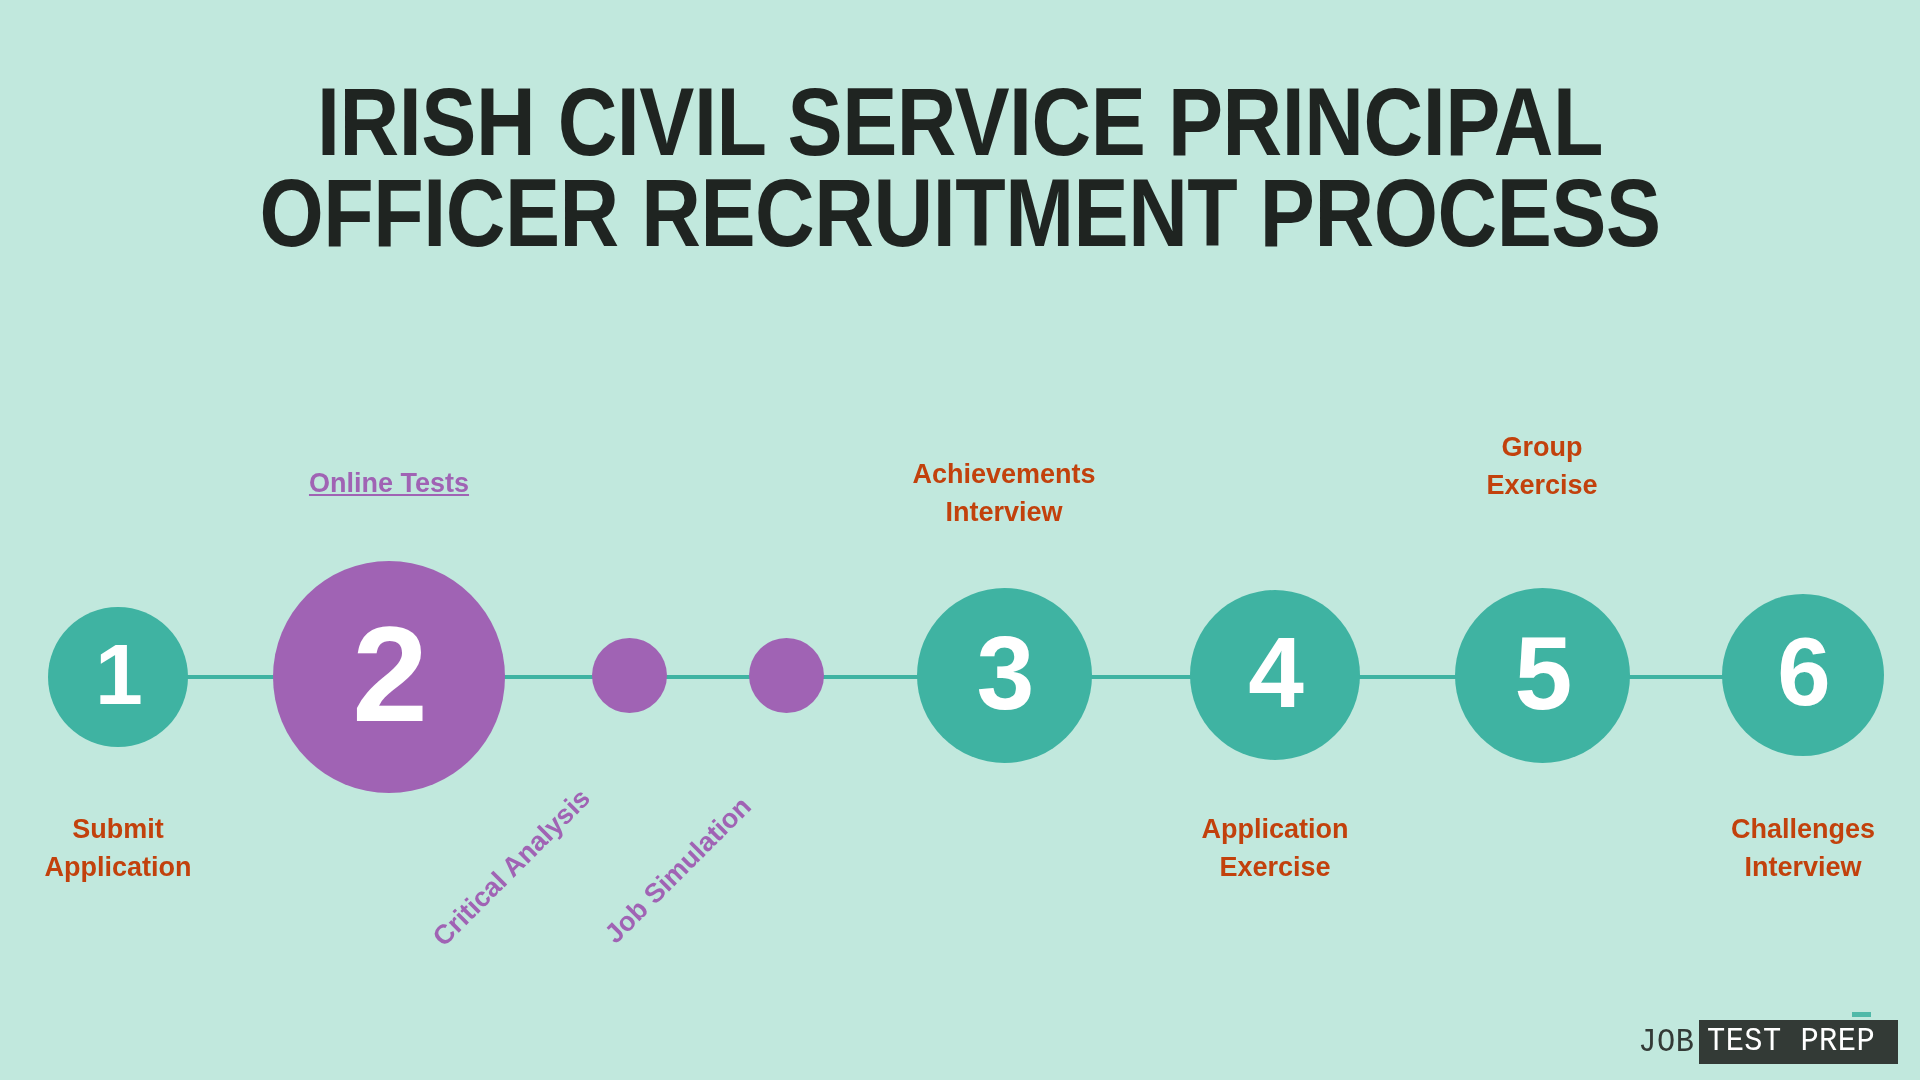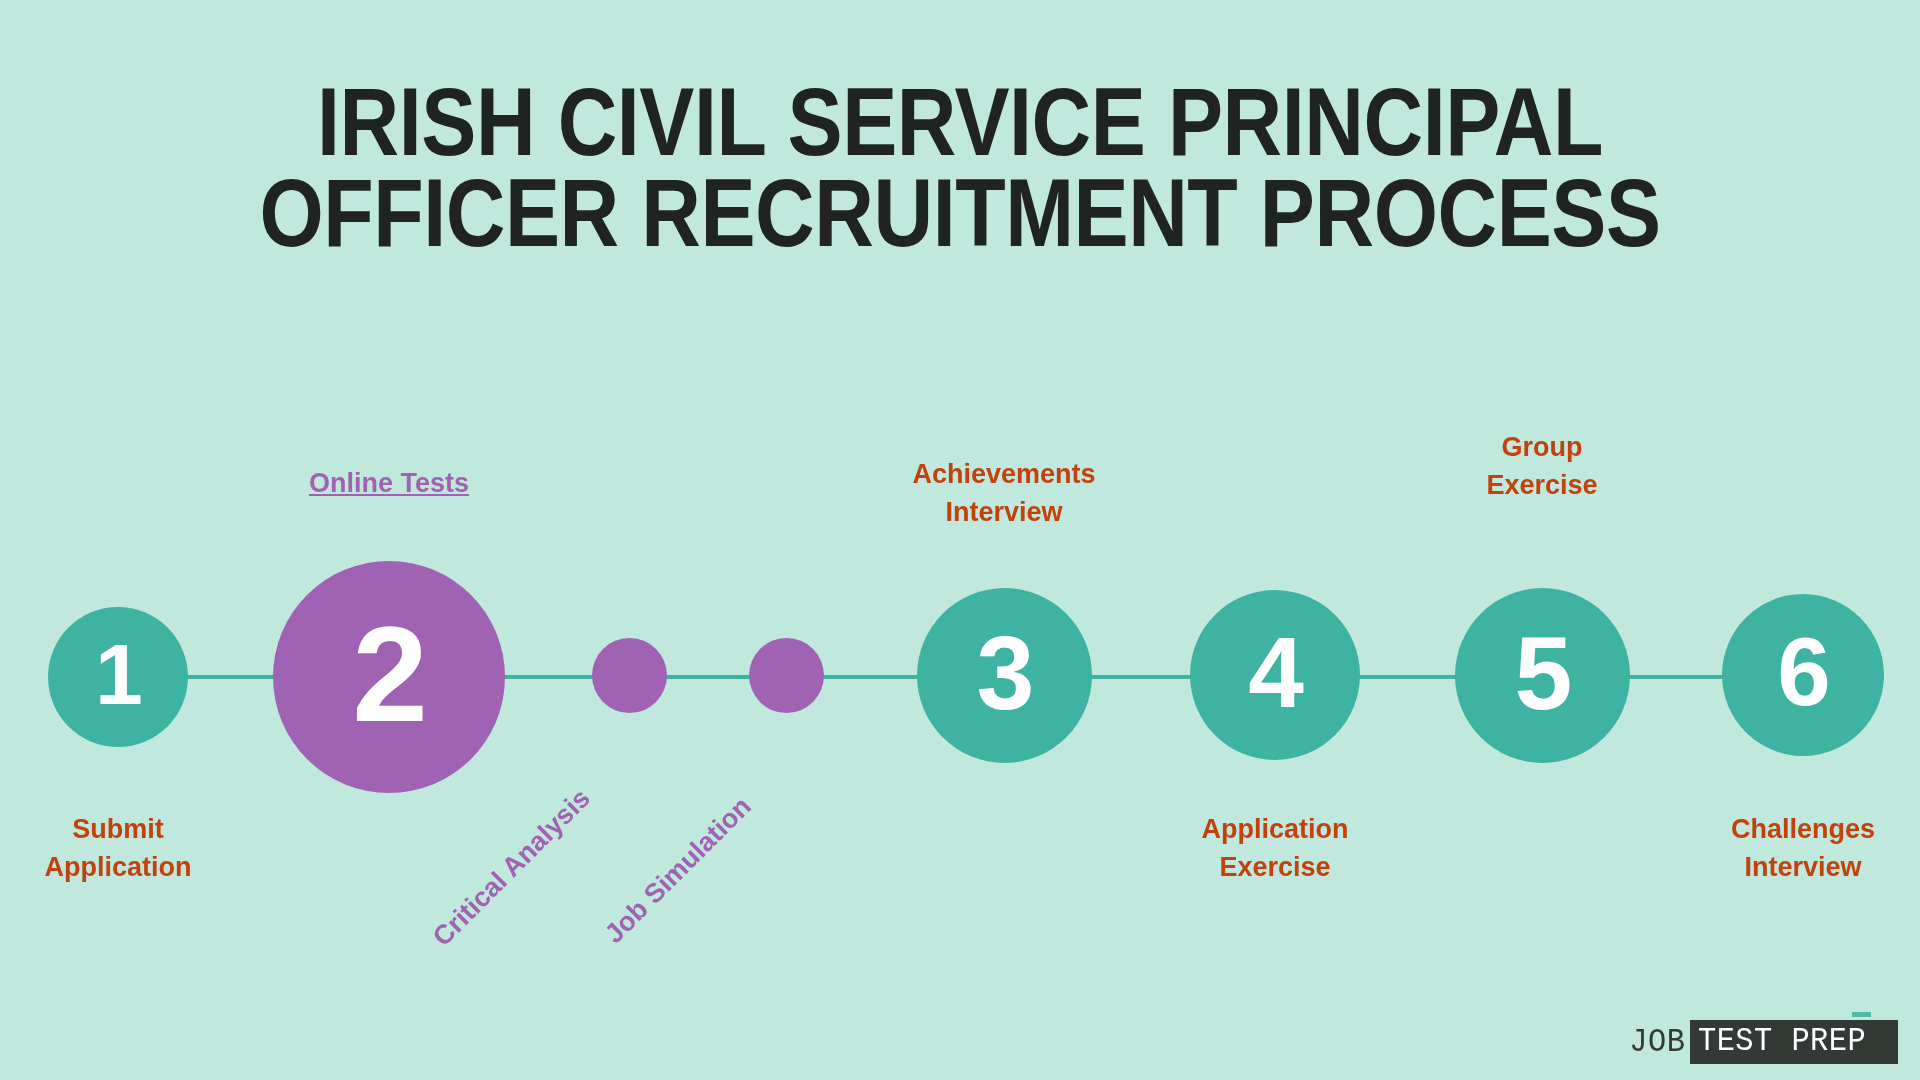--- a/index.html
+++ b/index.html
@@ -115,21 +115,21 @@
     font-weight: 400;
     color: #333a36;
     letter-spacing: 0.5px;
     transform: scaleX(0.92);
     transform-origin: right center;
     padding-right: 5px;
   }
   .logo-box {
     position: relative;
     background: #333a36;
-    padding: 3px 17px 4px 8px;
+    padding: 3px 8px 4px 8px;
     display: flex;
     align-items: center;
   }
   .logo-testprep {
     font-size: 33px;
     font-weight: 400;
     color: #ffffff;
     letter-spacing: 0.5px;
     transform: scaleX(0.92);
     transform-origin: left center;

